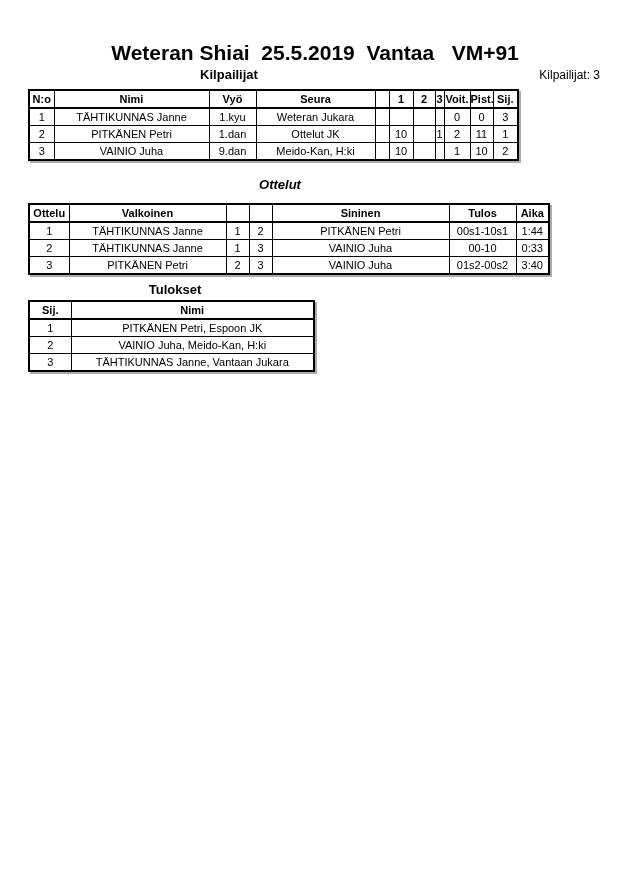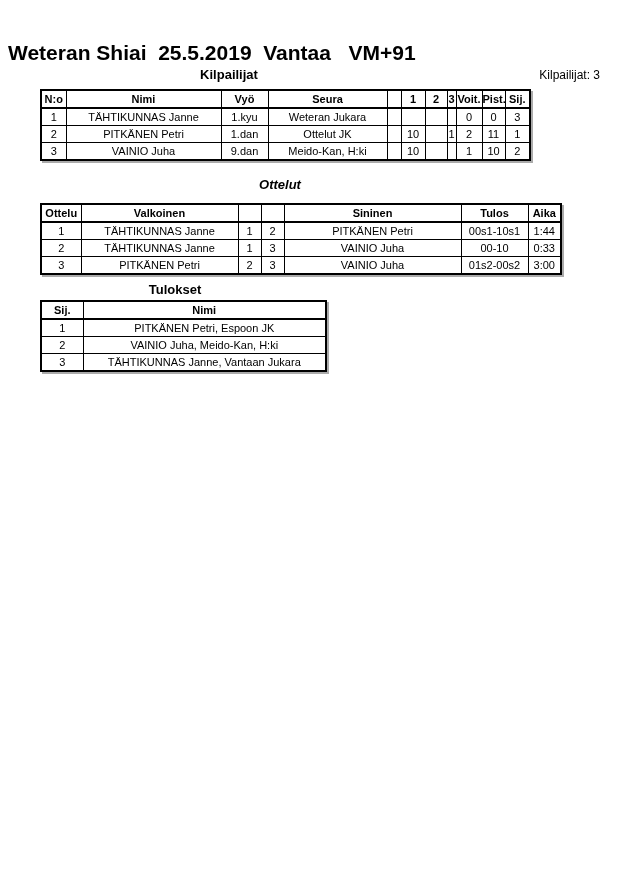--- a/index.html
+++ b/index.html
@@ -2,36 +2,35 @@
 <html><head>
 <meta charset="utf-8">
 <style>
   html,body{margin:0;padding:0;}
   body{
     width:630px;height:891px;background:#ffffff;position:relative;
     font-family:"Liberation Sans","DejaVu Sans",sans-serif;color:#000;
     overflow:hidden;
   }
   .page-title{
-    position:absolute;top:41px;left:8px;right:0;
+    position:absolute;top:41px;left:0;right:0;text-align:center;
     font-size:21px;font-weight:bold;white-space:pre;
   }
   .section-heading{
     position:absolute;transform:translateX(-50%);
     font-size:13px;font-weight:bold;white-space:nowrap;
   }
   .count-label{
     position:absolute;top:68px;right:30px;font-size:12px;white-space:nowrap;
   }
   table.doc{
     position:absolute;border-collapse:collapse;table-layout:fixed;
     background:#fff;border:2px solid #000;
     box-shadow:2px 2px 0 #ababab;
     font-size:11px;
-    margin-left:12px;
   }
   .doc td,.doc th{
     border:1px solid #000;padding:0;height:16px;overflow:hidden;
     white-space:nowrap;text-align:center;vertical-align:middle;
     font-weight:normal;font-size:11px;
   }
   .doc thead th{font-weight:bold;height:16px;}
   .lft{text-align:left;padding-left:5px;}
   .hl{text-align:left;padding-left:1px;}
   .thick{border-left:2px solid #000;}
@@ -158,21 +157,21 @@
       <td>00-10</td>
       <td>0:33</td>
     </tr>
     <tr>
       <td>3</td>
       <td class="lft">PITKÄNEN Petri</td>
       <td>2</td>
       <td>3</td>
       <td class="lft">VAINIO Juha</td>
       <td>01s2-00s2</td>
-      <td>3:00</td>
+      <td>3:40</td>
     </tr>
   </tbody>
 </table>
 
 <div class="section-heading" style="top:282px;left:175px;">Tulokset</div>
 
 <table class="doc" style="top:300px;left:28px;width:285px;">
   <colgroup>
     <col style="width:42px">
       <col style="width:243px">

